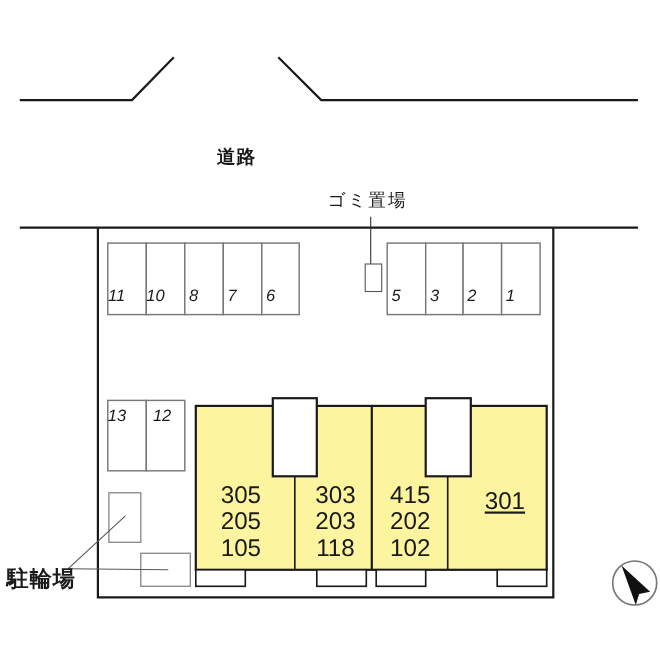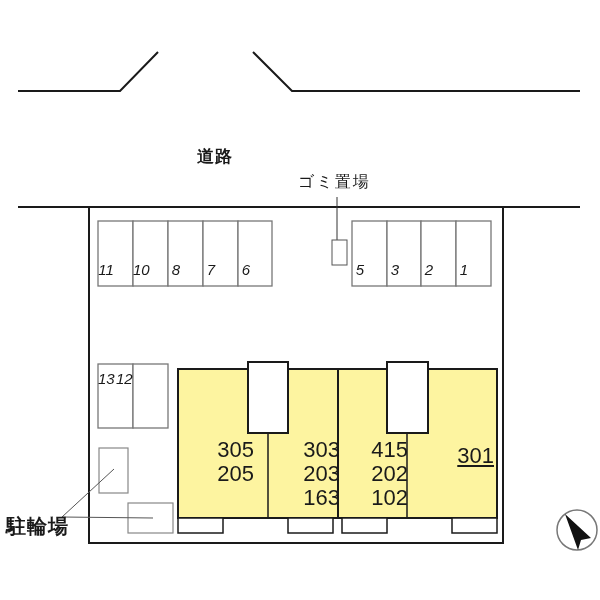--- a/index.html
+++ b/index.html
@@ -1,24 +1,24 @@
 <!DOCTYPE html>
 <html><head>
   <meta charset="utf-8">
   <style>
     html, body { margin:0; padding:0; background:#ffffff; }
     body { width:600px; height:600px; position:relative; overflow:hidden;
            font-family:"Liberation Sans", "DejaVu Sans", sans-serif; color:#1a1a1a; }
     svg { position:absolute; left:0; top:0; }
     .lbl { position:absolute; white-space:nowrap; }
-    .road-label { left:197px; top:145px; font-size:17px; font-family:"DejaVu Sans", sans-serif; font-weight:bold; letter-spacing:1px; }
+    .road-label { left:197px; top:131px; font-size:17px; font-family:"DejaVu Sans", sans-serif; font-weight:bold; letter-spacing:1px; }
     .trash-label { left:298px; top:172px; font-size:16px; font-family:"DejaVu Sans", sans-serif; font-weight:normal; letter-spacing:2px; }
     .bike-label { left:6px; top:513px; font-size:20px; font-family:"DejaVu Sans", sans-serif; font-weight:bold; letter-spacing:1px; }
     .slot { position:absolute; font-size:15px; text-align:center; width:16px;font-style:italic; }
-    .unit { position:absolute; font-size:22px; line-height:24px; text-align:right; width:70px; }
+    .unit { position:absolute; font-size:22px; line-height:24px; text-align:center; width:70px; }
     .unit span { display:block; }
   </style>
 </head>
 <body>
 
 <svg width="600" height="600" viewBox="0 0 600 600">
 
   <polyline points="18,91 120,91 158,52" fill="none" stroke="#1a1a1a" stroke-width="2"></polyline>
   <polyline points="253,52 292,91 580,91" fill="none" stroke="#1a1a1a" stroke-width="2"></polyline>
 
@@ -85,30 +85,31 @@
 <div class="lbl slot" style="left:168px;top:261px;">8</div>
 <div class="lbl slot" style="left:203px;top:261px;">7</div>
 <div class="lbl slot" style="left:238px;top:261px;">6</div>
 
 <div class="lbl slot" style="left:352px;top:261px;">5</div>
 <div class="lbl slot" style="left:387px;top:261px;">3</div>
 <div class="lbl slot" style="left:421px;top:261px;">2</div>
 <div class="lbl slot" style="left:456px;top:261px;">1</div>
 
 <div class="lbl slot" style="left:98px;top:370px;">13</div>
-<div class="lbl slot" style="left:116px;top:370px;">12</div>
+<div class="lbl slot" style="left:139px;top:370px;">12</div>
 
 <div class="lbl unit" style="left:184px;top:438px;">
   <span>305</span>
   <span>205</span>
+  <span>105</span>
 </div>
 <div class="lbl unit" style="left:270px;top:438px;">
   <span>303</span>
   <span>203</span>
-  <span>163</span>
+  <span>118</span>
 </div>
 <div class="lbl unit" style="left:338px;top:438px;">
   <span>415</span>
   <span>202</span>
   <span>102</span>
 </div>
 <div class="lbl unit" style="left:424px;top:444px;text-decoration:underline;">
   <span>301</span>
 </div>
 

